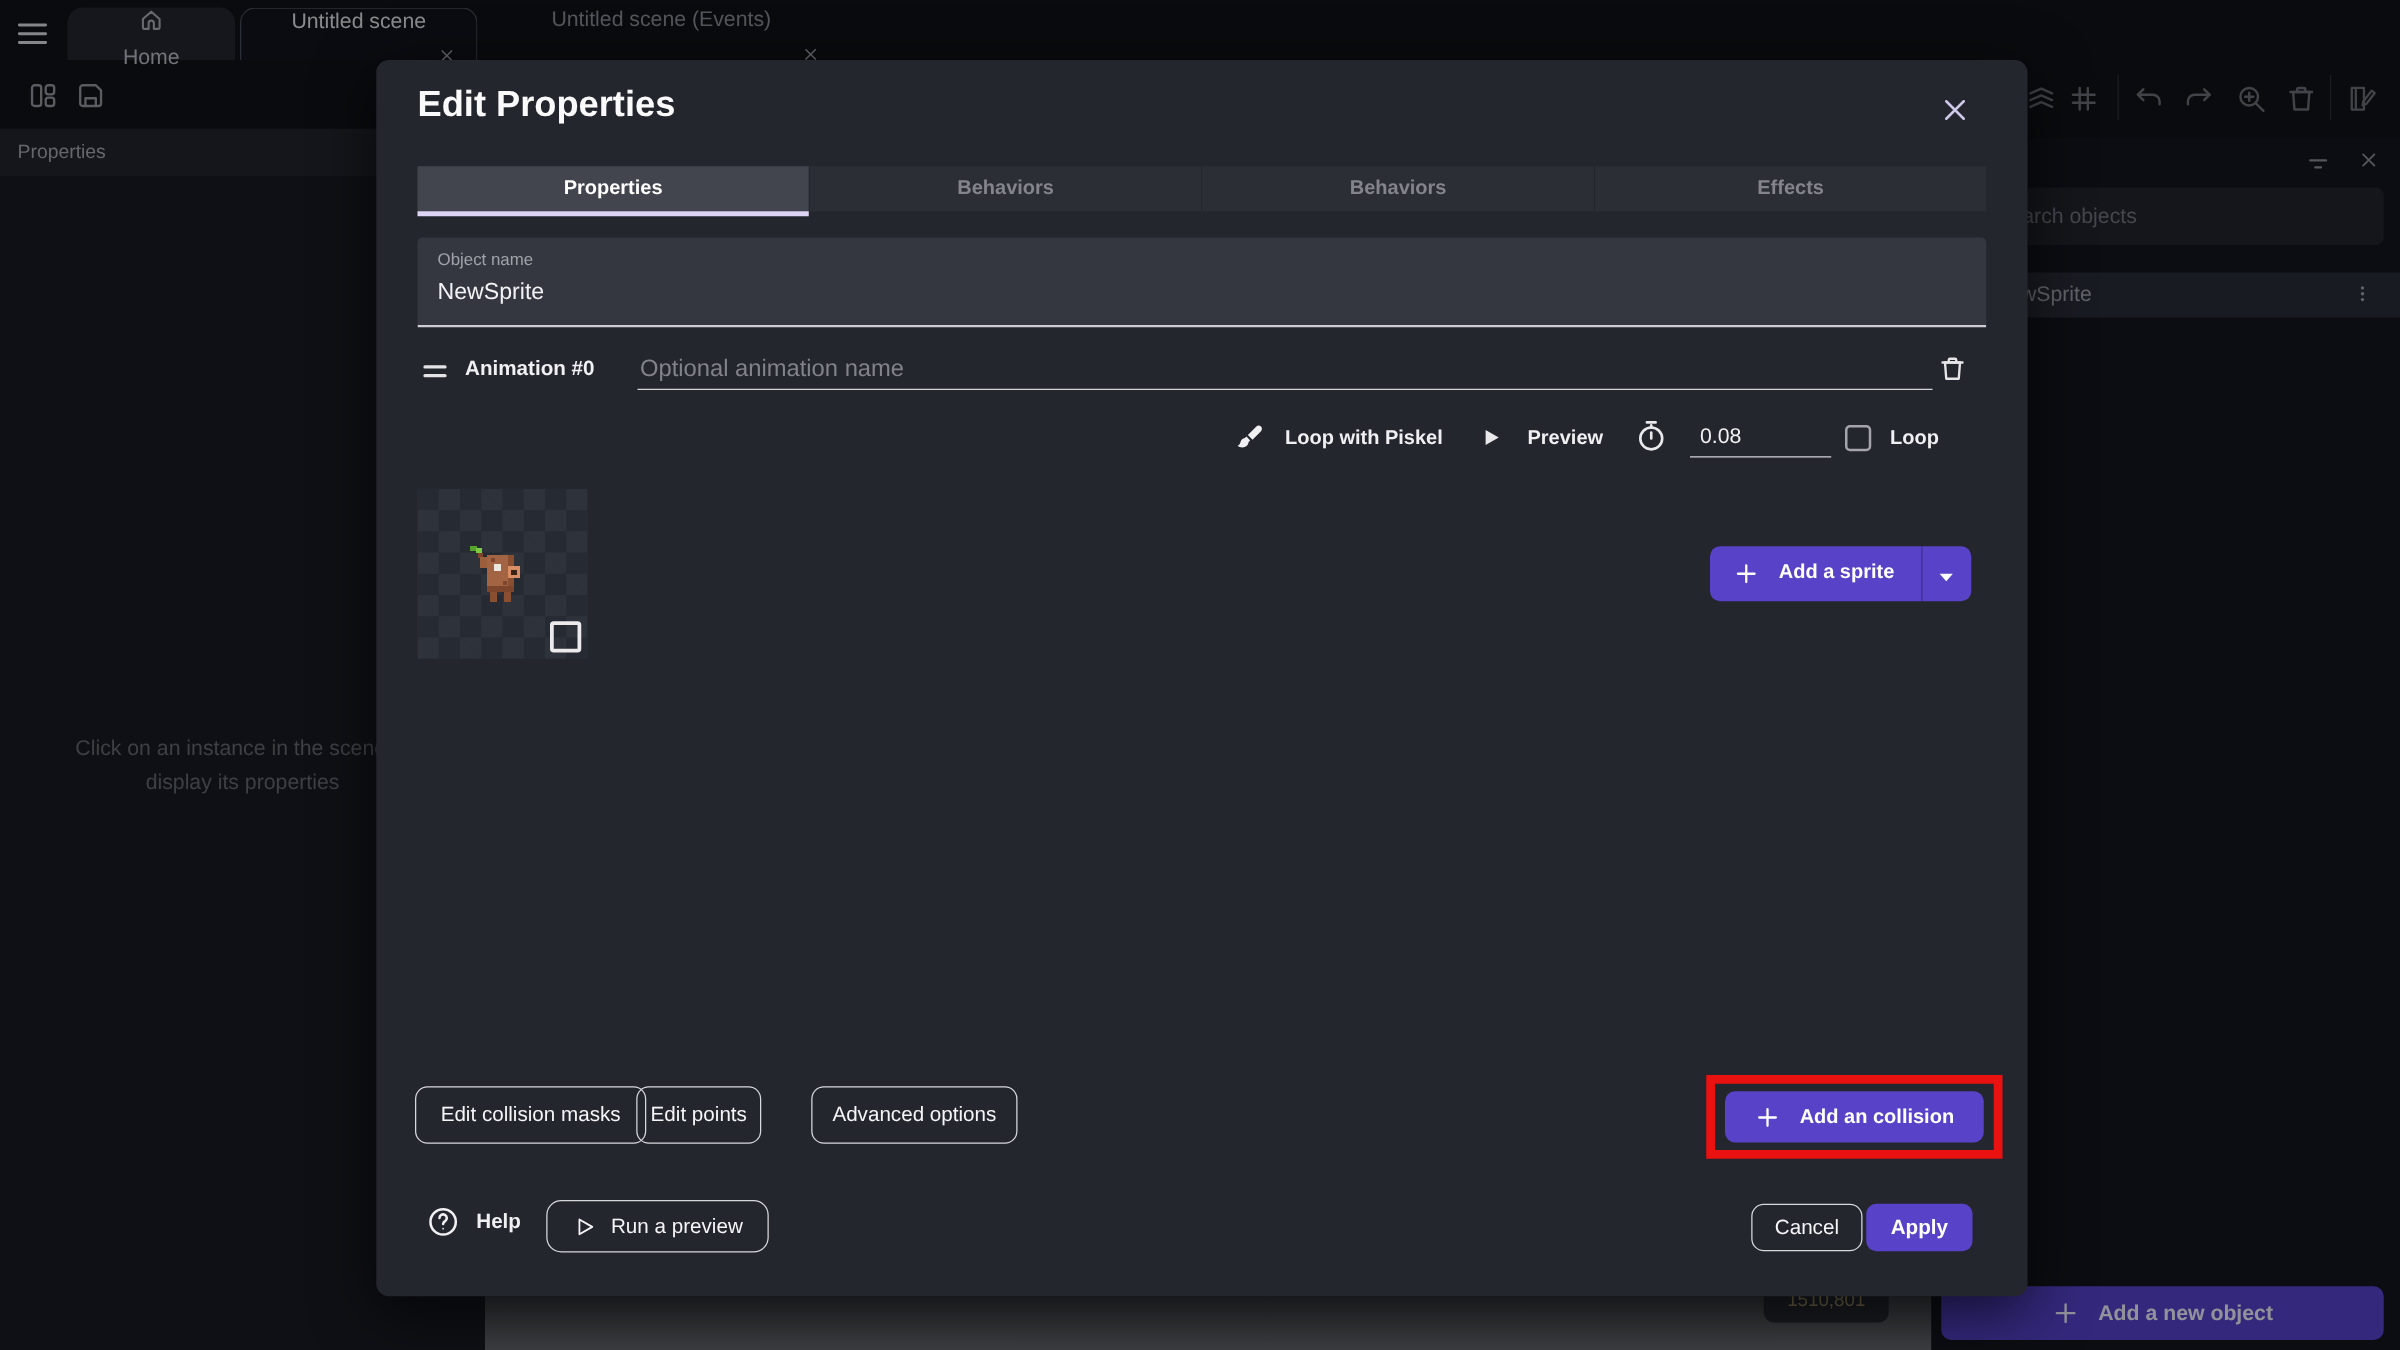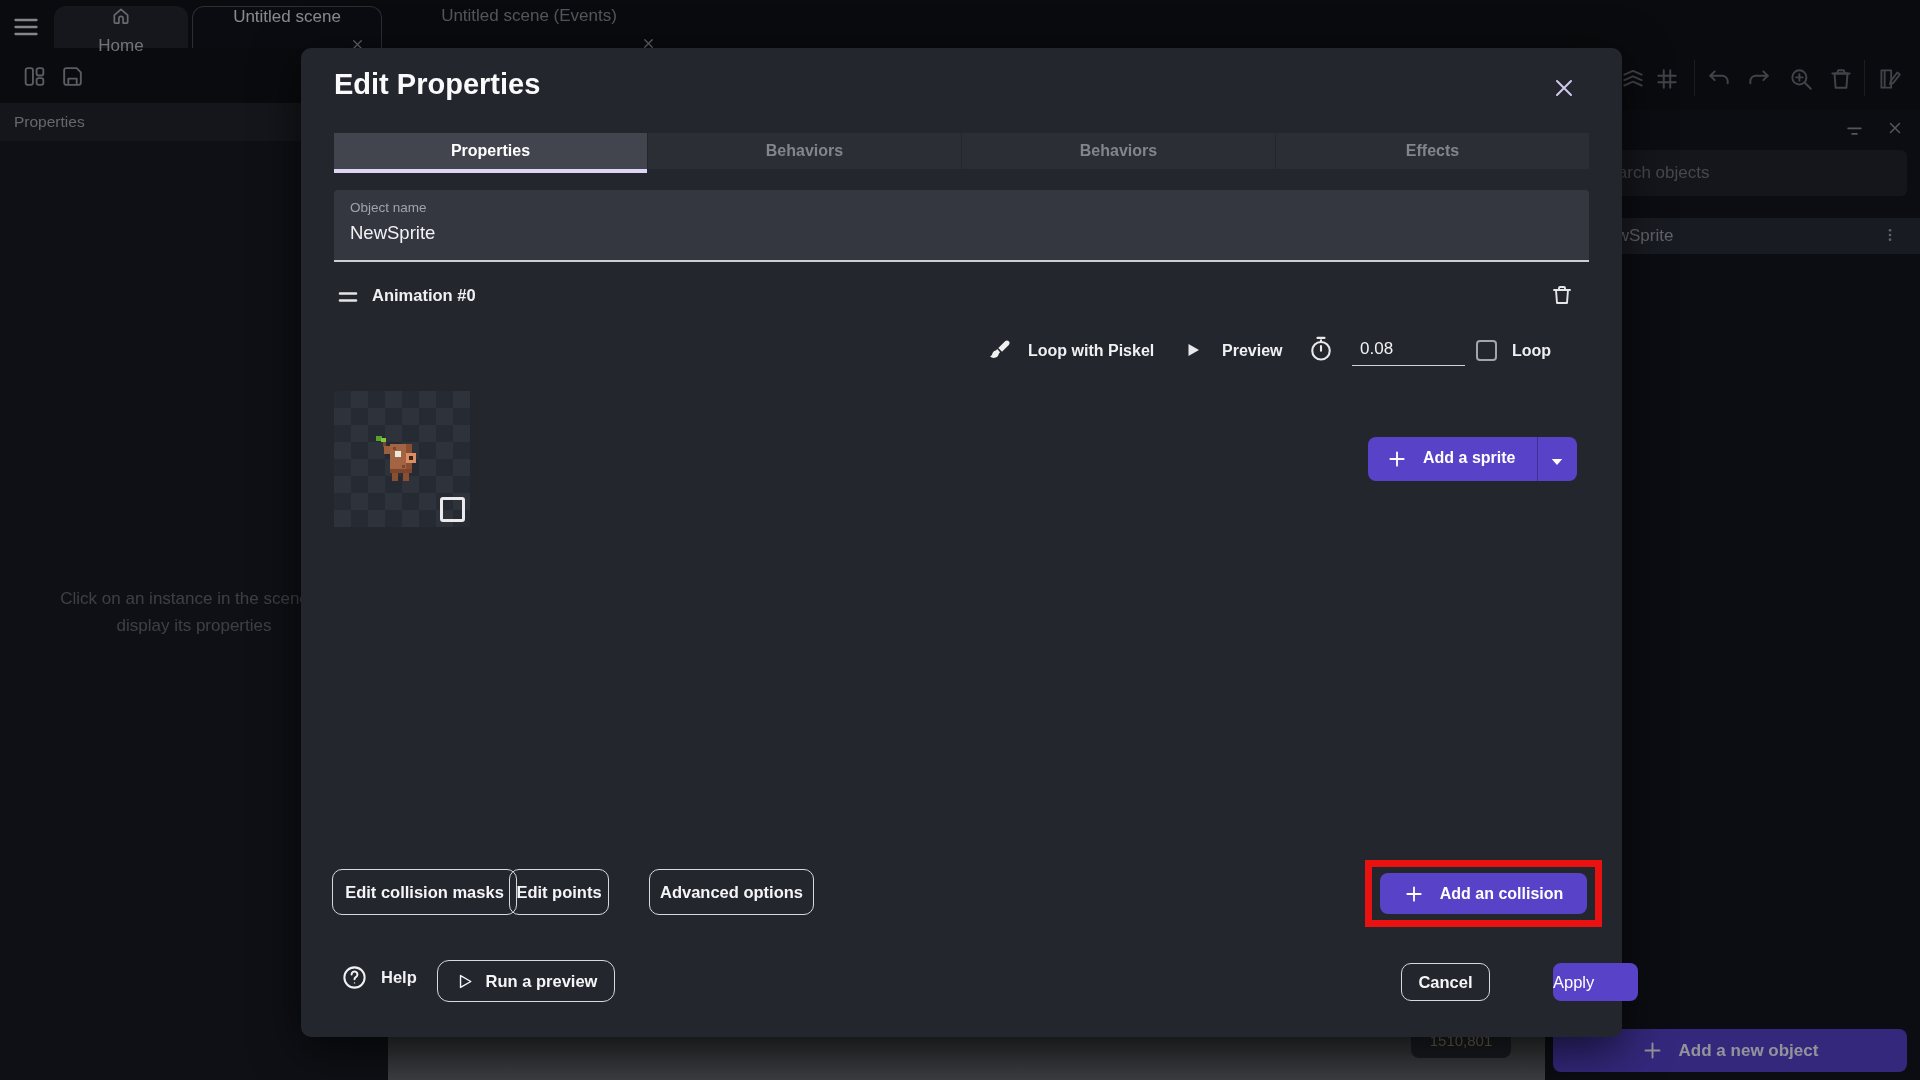--- a/index.html
+++ b/index.html
@@ -114,40 +114,40 @@
 
   .purple-btn{background:#5843c8;border-radius:8px;color:#ffffff;cursor:pointer;}
   #add-sprite-btn{left:1067px;top:389px;width:209px;height:44px;}
   #add-sprite-btn .plus{position:absolute;left:19px;top:12px;width:20px;height:20px;}
   #add-sprite-btn .lbl{position:absolute;left:55px;top:12px;font-size:16px;font-weight:bold;}
   #add-sprite-btn .vdiv{position:absolute;left:169px;top:0;width:1px;height:44px;
       background:rgba(0,0,0,0.28);}
   #add-sprite-btn .caret{position:absolute;left:180px;top:16px;width:18px;height:13px;}
 
   .ghost-btn{border:1px solid #d8d9dd;border-radius:10px;background:transparent;
-      color:#f5f5f7;font-weight:bold;font-size:16.5px;display:flex;align-items:center;
+      color:#f5f5f7;font-weight:normal;font-size:16.5px;display:flex;align-items:center;
       justify-content:center;gap:12px;cursor:pointer;}
   #btn-masks{left:31px;top:821px;width:185px;height:46px;}
   #btn-points{left:208px;top:821px;width:100px;height:46px;}
   #btn-advanced{left:348px;top:821px;width:165px;height:46px;}
 
   #red-highlight{left:1064px;top:812px;width:237px;height:67px;border:7px solid #ea1111;
       z-index:60;pointer-events:none;}
   #add-anim-btn{left:1079px;top:825px;width:207px;height:41px;display:flex;
       align-items:center;justify-content:center;gap:16px;font-size:16px;font-weight:bold;}
   #add-anim-btn .plus{width:20px;height:20px;}
 
   #help-btn{left:40px;top:916px;display:flex;align-items:center;gap:13px;cursor:pointer;
       color:#f0f0f2;font-weight:bold;font-size:16.5px;text-align:center;}
   #help-btn .qicon{width:27px;height:27px;}
   #run-preview-btn{left:136px;top:912px;width:178px;height:42px;border-radius:12px;}
   #run-preview-btn .picon{width:19px;height:19px;}
   #cancel-btn{left:1100px;top:915px;width:89px;height:38px;}
-  #apply-btn{left:1252px;top:915px;width:85px;height:38px;display:flex;align-items:center;
-      justify-content:flex-start;font-size:16.5px;font-weight:normal;}
+  #apply-btn{left:1192px;top:915px;width:85px;height:38px;display:flex;align-items:center;
+      justify-content:center;font-size:16.5px;font-weight:bold;}
 </style>
 </head>
 <body>
 
 <div id="stage">
 
   <div id="topbar" class="abs">
     <div class="abs hamburger">
       <svg viewBox="0 0 24 24" fill="none" stroke="currentColor" stroke-width="2" stroke-linecap="round">
           <path d="M3 6h18M3 12h18M3 18h18"></path>
@@ -312,20 +312,21 @@
       <span class="flabel">Object name</span>
       <span class="fvalue">NewSprite</span>
     </div>
 
     <div id="anim-handle" class="abs">
       <svg viewBox="0 0 20 12" stroke="currentColor" stroke-width="2.6" stroke-linecap="round">
           <path d="M2 2.5h16M2 9.5h16"></path>
         </svg>
     </div>
     <div id="anim-label" class="abs prow-label">Animation #0</div>
+    <input id="anim-name-input" class="abs" type="text" placeholder="Optional animation name" style="">
     <div id="anim-trash" class="abs">
       <svg viewBox="0 0 24 24" fill="none" stroke="currentColor" stroke-width="1.9" stroke-linecap="round" stroke-linejoin="round">
           <path d="M4 7h16M9 7V5a1 1 0 0 1 1-1h4a1 1 0 0 1 1 1v2"></path>
           <path d="M6 7l1 13h10l1-13z"></path>
         </svg>
     </div>
 
     <div id="brush-icon" class="abs">
       <svg viewBox="0 0 24 24" fill="currentColor">
           <path d="M20.8 3.2c-1-1-2.7-1-3.7 0l-6.8 6.8 3.7 3.7 6.8-6.8c1-1 1-2.7 0-3.7zM9.2 11.1l-1.3 1.3c-1.7.2-3.1 1.4-3.5 3.1-.3 1.4-1 2.4-2.4 3.1 1.6 1.3 3.8 1.7 5.7 1 1.8-.7 3-2.2 3.2-4.1l1.2-1.2z"></path>

